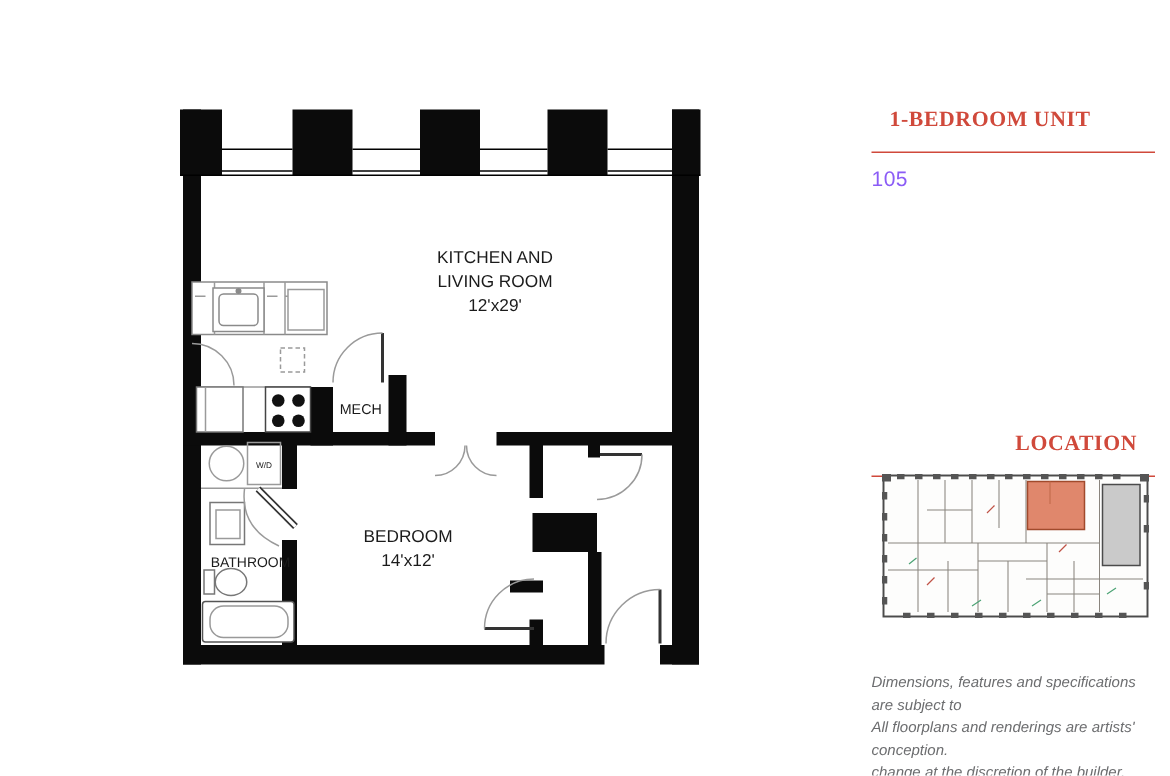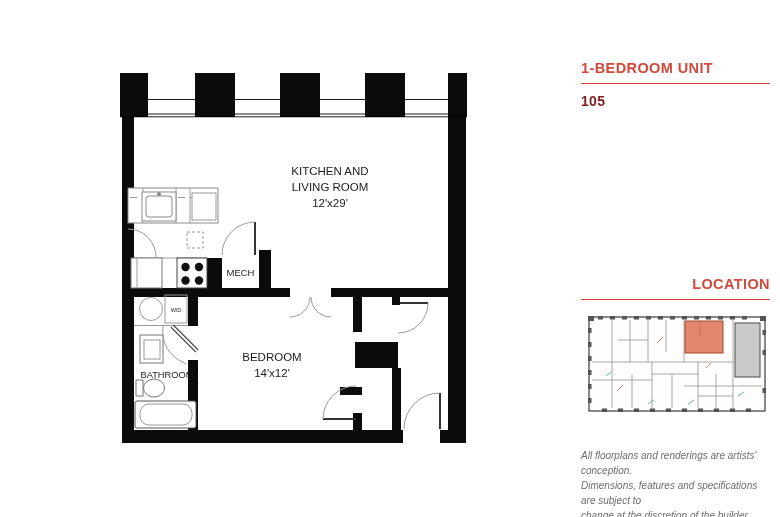--- a/index.html
+++ b/index.html
@@ -1,24 +1,24 @@
 <!DOCTYPE html>
 <html><head>
 <meta charset="utf-8">
 <style>
   html,body{margin:0;padding:0;background:#fff;}
   body{width:780px;height:517px;position:relative;overflow:hidden;
        font-family:"Liberation Sans",sans-serif;}
   .plan{position:absolute;left:0;top:0;width:520px;height:517px;}
   .sidebar{position:absolute;left:581px;top:0;width:189px;height:517px;}
   .unit-head{position:absolute;left:0;top:60px;width:189px;}
-  h1,h2{margin:0;font-size:14.5px;font-weight:bold;letter-spacing:.4px;}
+  h1,h2{margin:12px;font-size:14.5px;font-weight:bold;letter-spacing:.4px;font-family:Liberation Serif, serif;}
   .accent{color:#d0493b;}
   .rule{border-top:1px solid #d0493b;margin-top:7px;width:189px;}
-  .unit-number{margin-top:9px;font-size:14px;color:#7f1d1d;letter-spacing:.3px;font-weight:bold;}
+  .unit-number{margin-top:9px;font-size:14px;color:#8b5cf6;letter-spacing:.3px;}
   .location-head{position:absolute;left:0;top:276px;width:189px;text-align:right;}
   .minimap{position:absolute;left:7px;top:40px;width:178px;height:96px;}
   .disclaimer{position:absolute;left:0;top:448px;width:189px;
       font-style:italic;color:#6c6d6f;font-size:10px;line-height:15px;}
   svg text{font-family:"Liberation Sans",sans-serif;fill:#1b1b1b;}
 </style>
 </head>
 <body>
 
 <svg class="plan" viewBox="0 0 520 517">
@@ -225,18 +225,18 @@
         <line x1="150" y1="80" x2="156" y2="76" stroke="#4aa273"></line>
         <line x1="18" y1="60" x2="23" y2="56" stroke="#4aa273"></line>
         <line x1="70" y1="26" x2="75" y2="21" stroke="#c05347"></line>
         <line x1="118" y1="52" x2="123" y2="47" stroke="#c05347"></line>
         <line x1="30" y1="74" x2="35" y2="69" stroke="#c05347"></line>
       </g>
     </svg>
   </div>
 
   <div class="disclaimer">
+    <div>Dimensions, features and specifications are subject to</div>
     <div>All floorplans and renderings are artists' conception.</div>
-    <div>Dimensions, features and specifications are subject to</div>
     <div>change at the discretion of the builder.</div>
   </div>
 
 </aside>
 
 </body></html>

